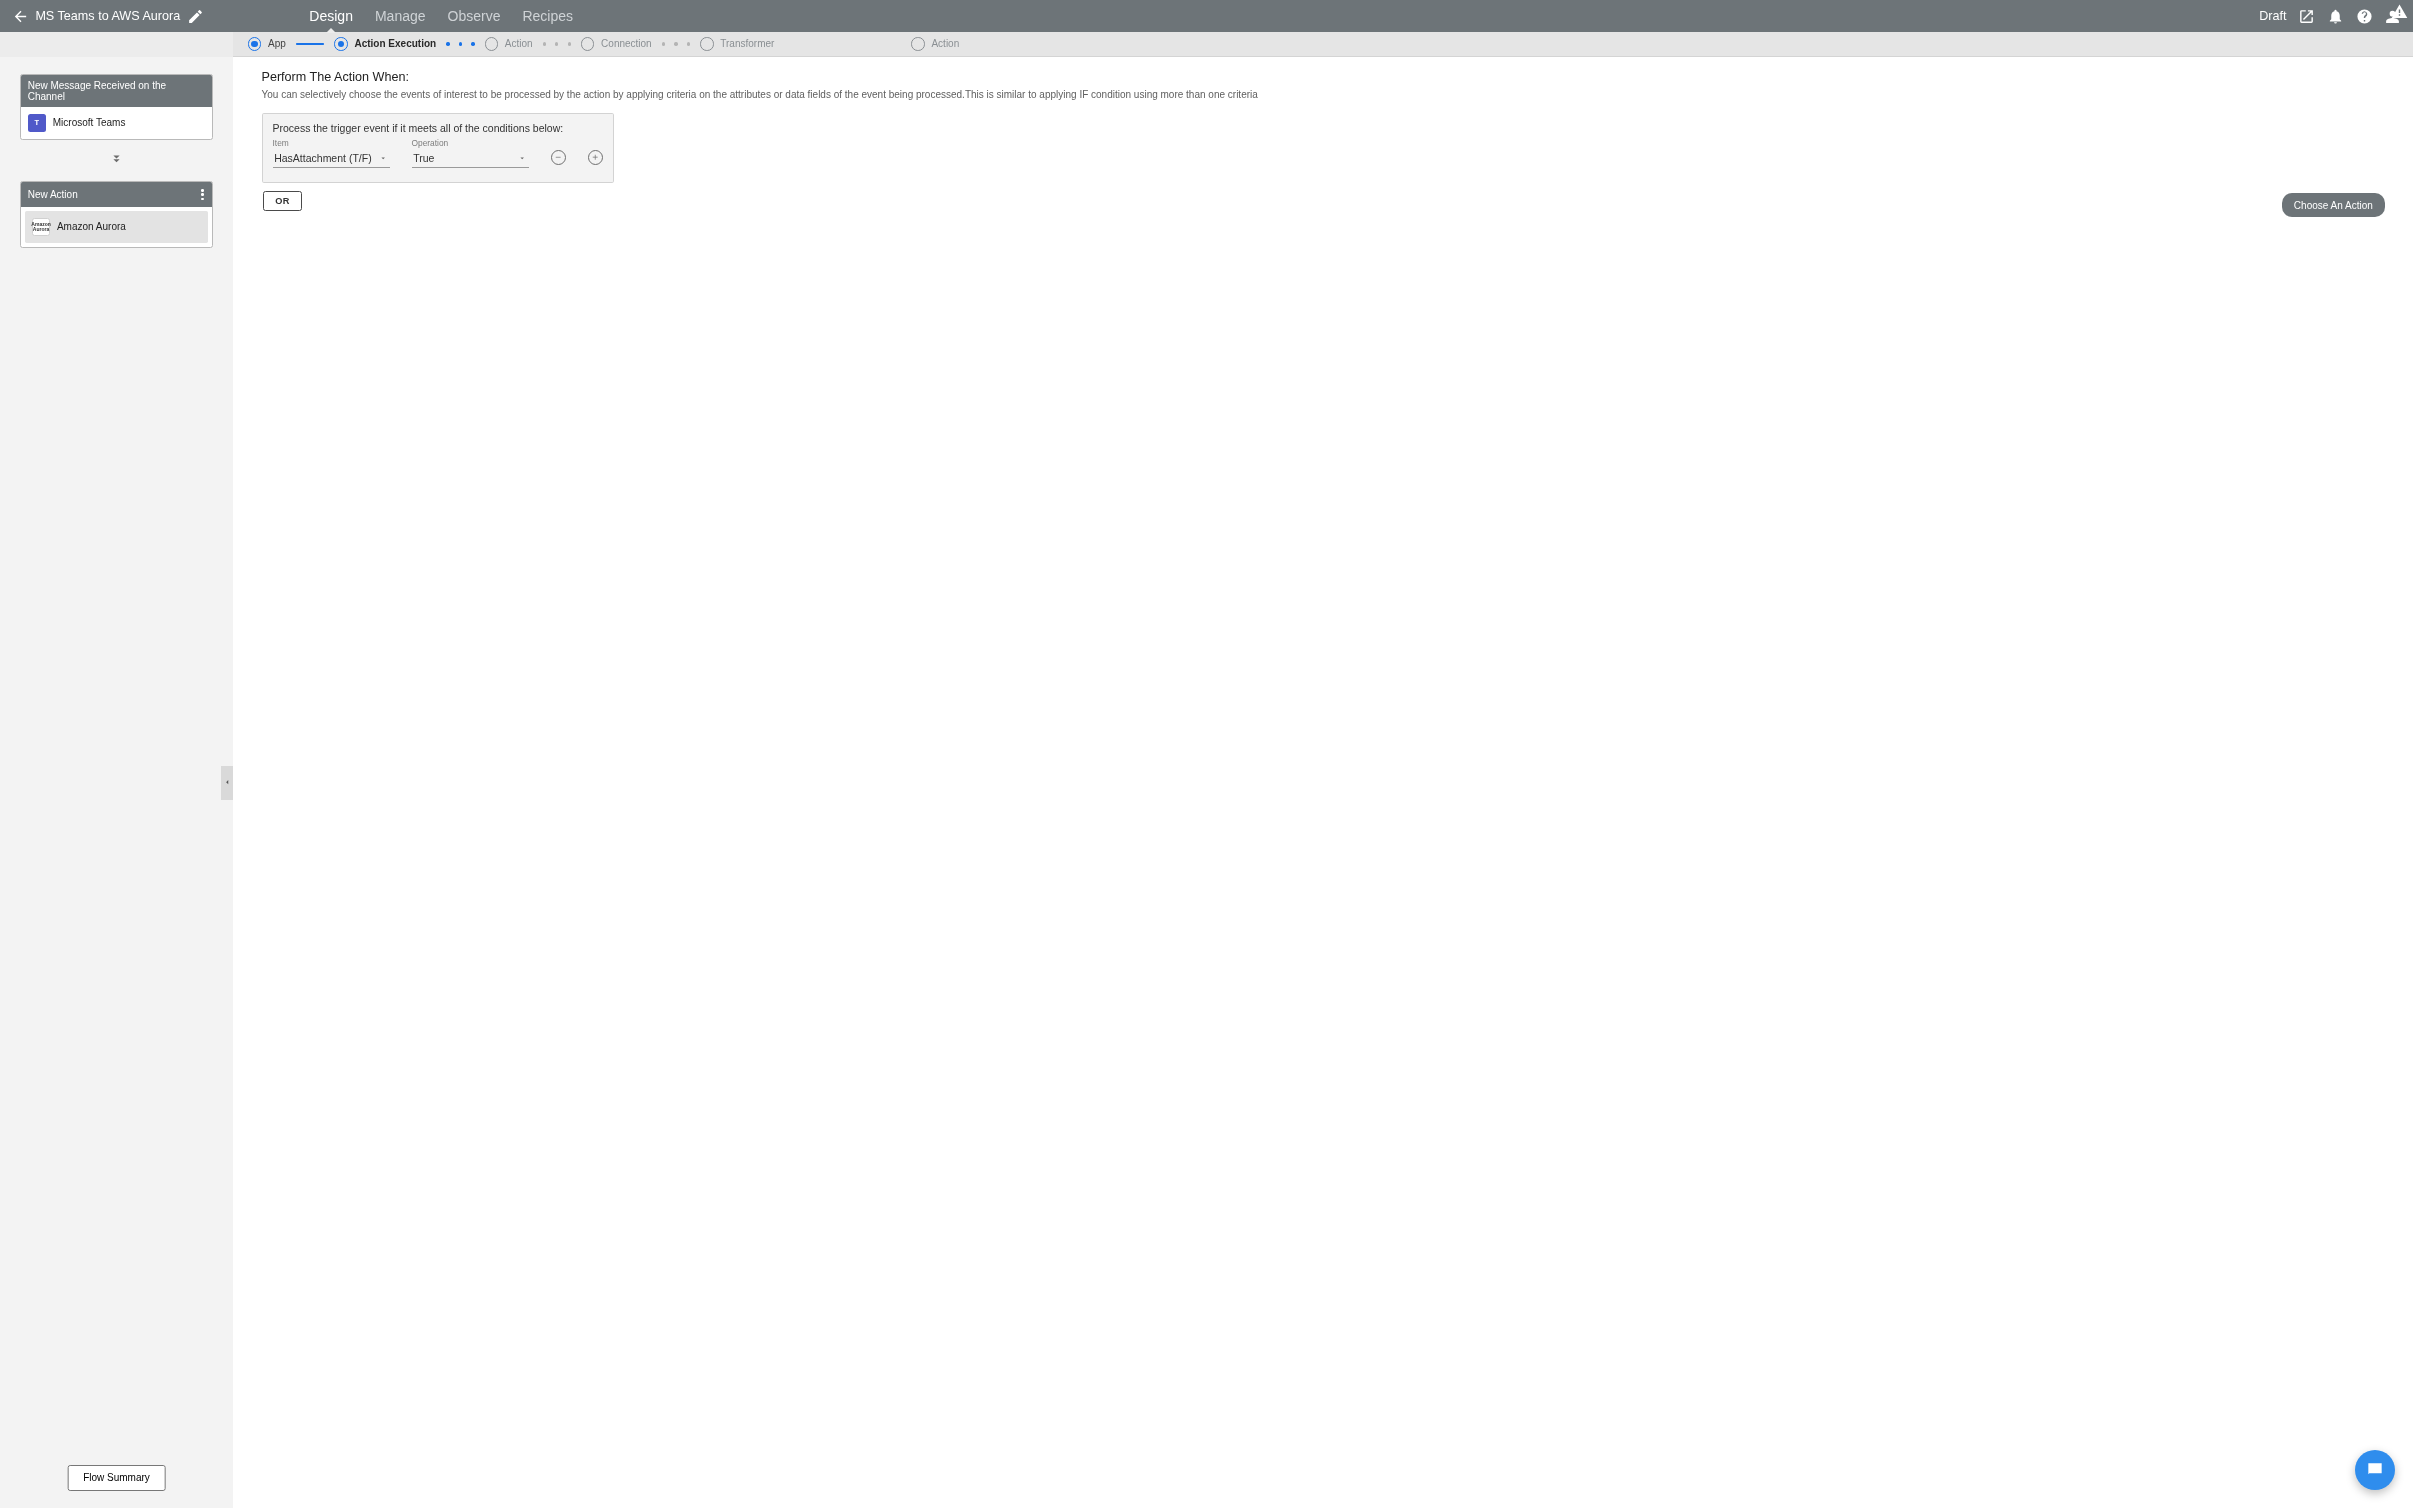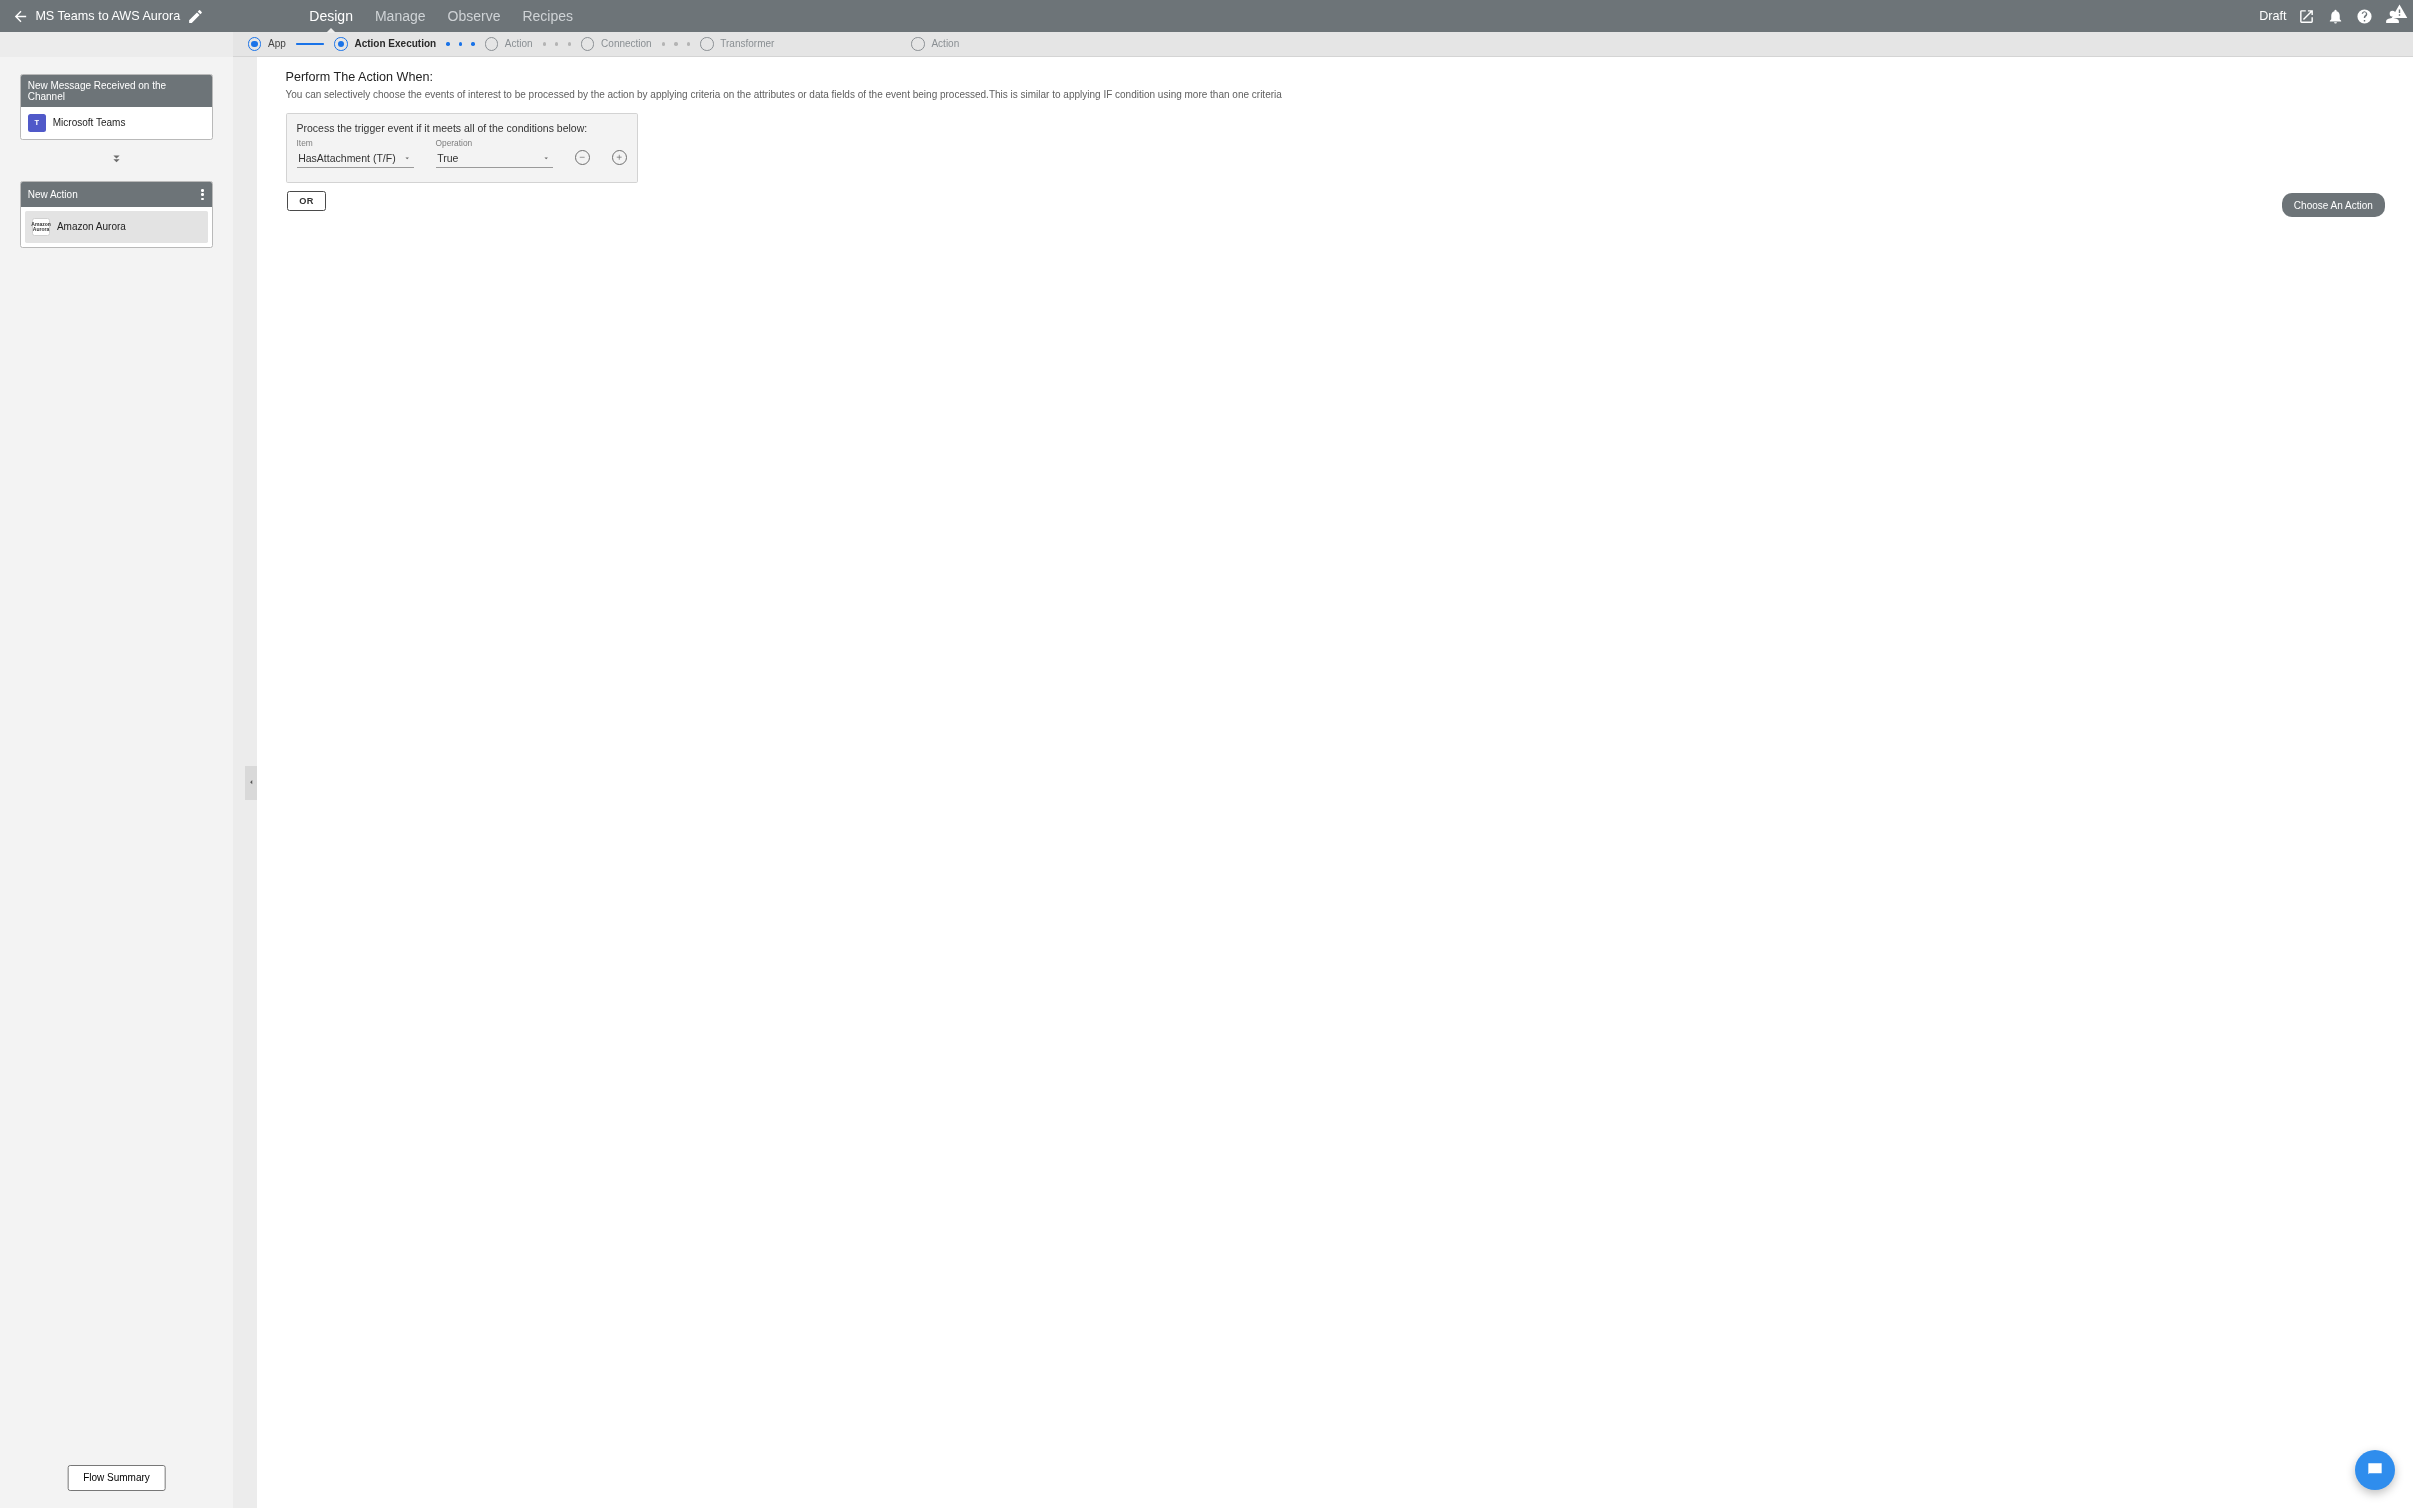--- a/index.html
+++ b/index.html
@@ -51,21 +51,21 @@
   .step.active{color:#2a2a2a;font-weight:600;}
   .step.active .radio,.step.done .radio{border-color:var(--blue);}
   .step.active .radio::after,.step.done .radio::after{content:"";width:6.7px;height:6.7px;background:var(--blue);border-radius:50%;}
   .step.done{color:#444;}
   .step-connector{flex:0 0 28.5px;display:flex;align-items:center;justify-content:space-between;}
   .step-connector.solid{height:1.7px;background:var(--blue);border-radius:0.8px;}
   .step-connector .dot{width:3.4px;height:3.4px;border-radius:50%;background:#b4b4b4;}
   .step-connector.blue .dot{background:var(--blue);}
 
   
-  .app-body{display:flex;height:calc(100% - 57px);gap:24px;}
+  .app-body{display:flex;height:calc(100% - 57px);}
   .sidebar{width:233px;flex:0 0 233px;background:var(--panel-bg);position:relative;padding:17px 20px;}
   .main{flex:1;background:#fff;position:relative;padding:13.4px 28.5px;}
   .collapse-handle{
     position:absolute;left:-11.7px;top:50%;transform:translateY(-50%);
     width:11.7px;height:34px;background:#d9d9d9;display:flex;align-items:center;justify-content:center;cursor:pointer;
   }
   .collapse-handle svg{width:8.4px;height:8.4px;fill:#555;}
 
   
   .flow-card{border:0.8px solid var(--card-border);border-radius:2.5px;background:#fff;overflow:hidden;margin-bottom:8.4px;}

